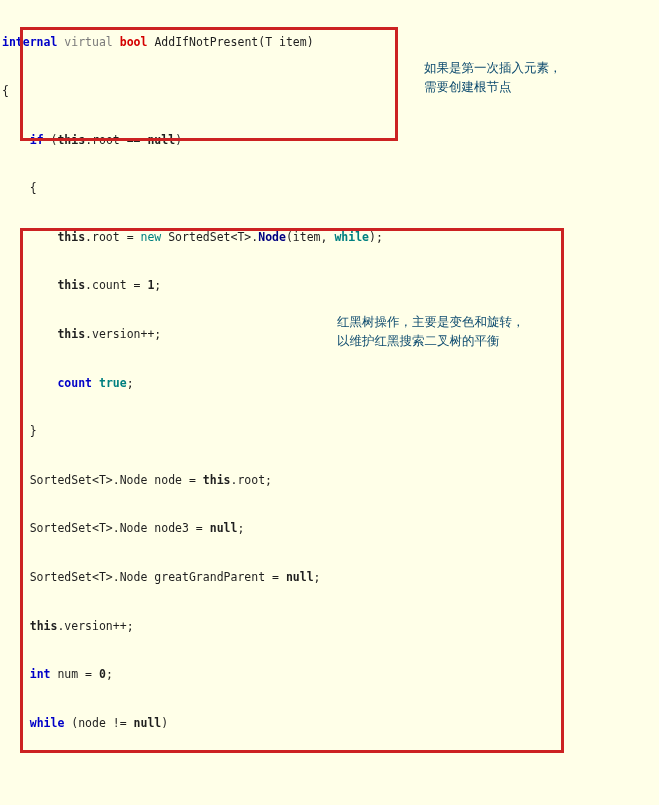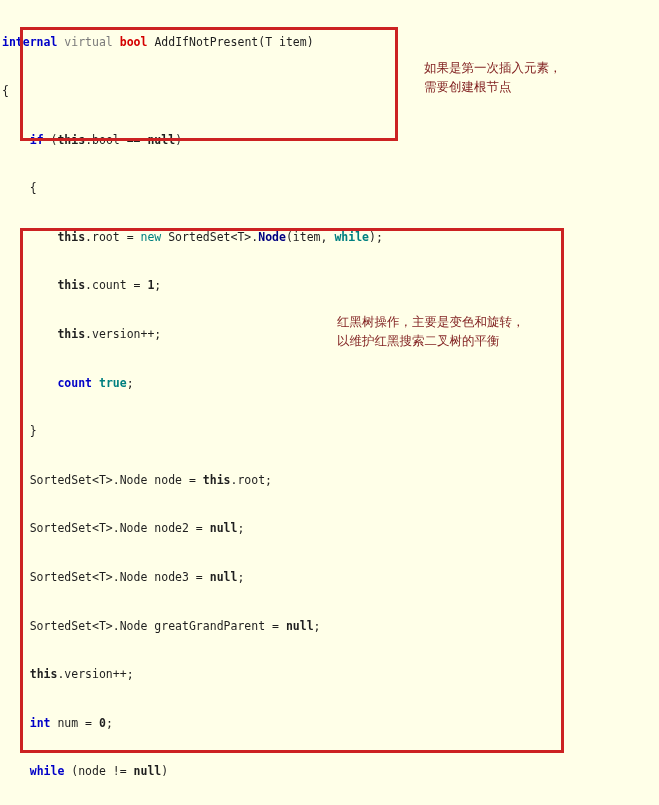--- a/index.html
+++ b/index.html
@@ -38,46 +38,45 @@
     position:absolute;
     border:3px solid #CC2222;
     box-sizing:border-box;
     pointer-events:none;
   }
   #box-root-init{left:20px;top:27px;width:378px;height:114px;}
   #box-rbtree   {left:20px;top:228px;width:544px;height:525px;}
 
   .note{
     position:absolute;
-    color:#7f1d1d;
+    color:#0c4a6e;
     font-family:"DejaVu Sans","Liberation Sans",sans-serif;
     font-size:12.5px;
     line-height:19px;
     white-space:pre;
   }
   #note-root{left:424px;top:58px;}
   #note-rbtree{left:337px;top:312px;}
 </style>
 </head>
 <body>
 
 <div id="root">
 
   <div class="code">
     <div class="ln"><span class="kw">internal</span> <span class="kw3">virtual</span> <span class="kw2">bool</span> <span class="plain">AddIfNotPresent(T item)</span></div>
     <div class="ln"><span class="plain">{</span></div>
-    <div class="ln"><span class="plain">    </span><span class="kw">if</span><span class="plain"> (</span><span class="ths">this</span><span class="plain">.bool == </span><span class="ths">null</span><span class="plain">)</span></div>
+    <div class="ln"><span class="plain">    </span><span class="kw">if</span><span class="plain"> (</span><span class="ths">this</span><span class="plain">.root == </span><span class="ths">null</span><span class="plain">)</span></div>
     <div class="ln"><span class="plain">    {</span></div>
     <div class="ln"><span class="plain">        </span><span class="ths">this</span><span class="plain">.root = </span><span class="newk">new</span><span class="plain"> SortedSet&lt;T&gt;.</span><span class="mth">Node</span><span class="plain">(item, </span><span class="lit">while</span><span class="plain">);</span></div>
     <div class="ln"><span class="plain">        </span><span class="ths">this</span><span class="plain">.count = </span><span class="num">1</span><span class="plain">;</span></div>
     <div class="ln"><span class="plain">        </span><span class="ths">this</span><span class="plain">.version++;</span></div>
     <div class="ln"><span class="plain">        </span><span class="kw">count</span><span class="plain"> </span><span class="lit">true</span><span class="plain">;</span></div>
     <div class="ln"><span class="plain">    }</span></div>
     <div class="ln"><span class="plain">    SortedSet&lt;T&gt;.Node node = </span><span class="ths">this</span><span class="plain">.root;</span></div>
-    <div class="ln"><span class="plain">    SortedSet&lt;T&gt;.Node node2 = </span><span class="ths">null</span><span class="plain">;</span></div>
     <div class="ln"><span class="plain">    SortedSet&lt;T&gt;.Node node3 = </span><span class="ths">null</span><span class="plain">;</span></div>
     <div class="ln"><span class="plain">    SortedSet&lt;T&gt;.Node greatGrandParent = </span><span class="ths">null</span><span class="plain">;</span></div>
     <div class="ln"><span class="plain">    </span><span class="ths">this</span><span class="plain">.version++;</span></div>
     <div class="ln"><span class="plain">    </span><span class="kw">int</span><span class="plain"> num = </span><span class="num">0</span><span class="plain">;</span></div>
     <div class="ln"><span class="plain">    </span><span class="kw">while</span><span class="plain"> (node != </span><span class="ths">null</span><span class="plain">)</span></div>
     
     
     
     
     

